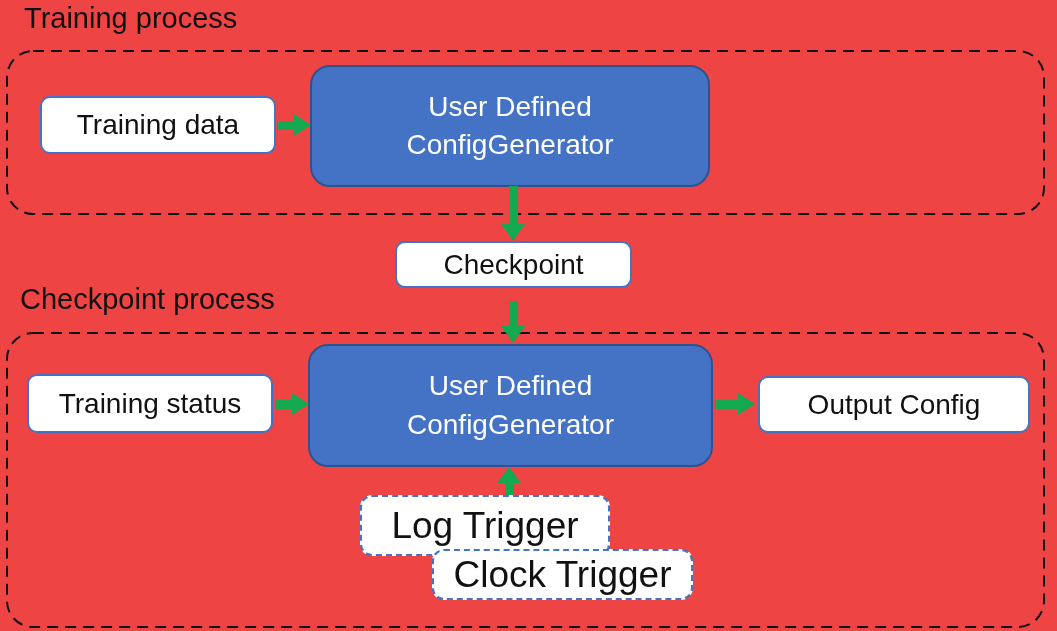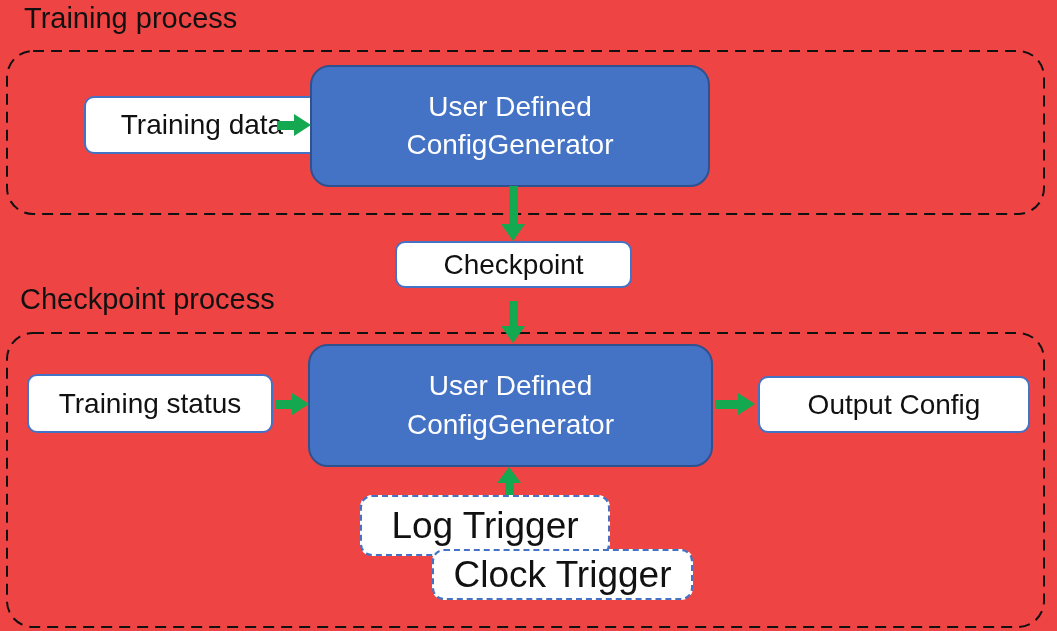--- a/index.html
+++ b/index.html
@@ -28,21 +28,21 @@
     background: #ffffff;
     border: 2px solid #4472c4;
     border-radius: 10px;
     display: flex;
     align-items: center;
     justify-content: center;
     font-size: 28px;
     color: #111111;
     white-space: nowrap;
   }
-  .box-training-data  { left: 40px;  top: 96px;  width: 236px; height: 58px; margin-left: 44px; }
+  .box-training-data  { left: 40px;  top: 96px;  width: 236px; height: 58px; }
   .box-checkpoint     { left: 395px; top: 241px; width: 237px; height: 47px; }
   .box-current-status { left: 27px;  top: 374px; width: 246px; height: 59px; }
   .box-output-config  { left: 758px; top: 376px; width: 272px; height: 57px; }
 
   .box-blue {
     position: absolute;
     background: #4472c4;
     border: 2px solid #2f528f;
     border-radius: 20px;
     color: #ffffff;

